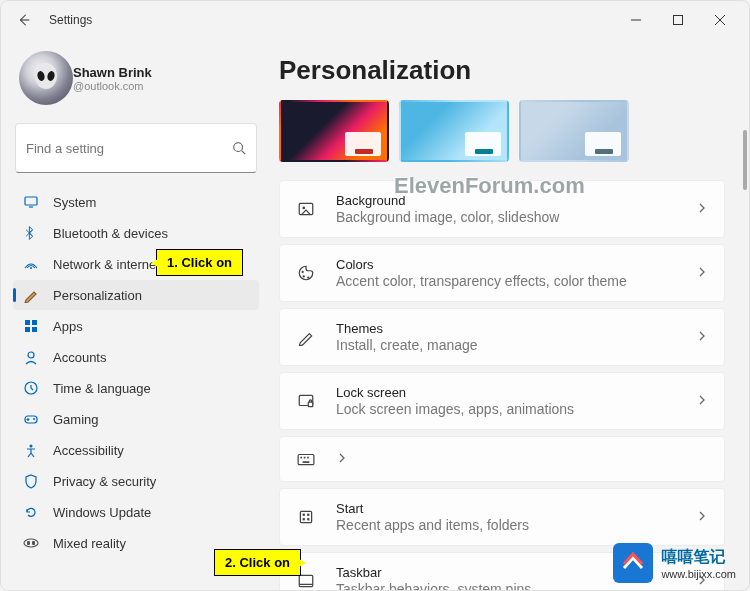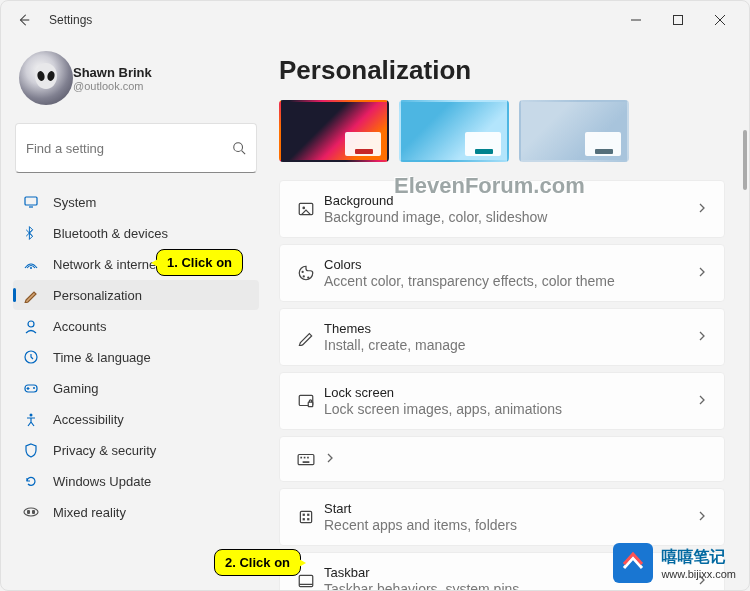--- a/index.html
+++ b/index.html
@@ -29,27 +29,27 @@
 .theme-card { width: 110px; height: 62px; border-radius: 4px; position: relative; overflow: hidden; border: 2px solid transparent; cursor: pointer; }
 .theme-card.t1 { background: linear-gradient(135deg, #1a1a2e 40%, #e91e63 60%, #ff6f00 80%); }
 .theme-card.t2 { background: linear-gradient(135deg, #4db6e2 30%, #b3e5fc 70%); }
 .theme-card.t3 { background: linear-gradient(135deg, #c7d9e8 30%, #a8c4dc 70%); }
 .theme-card .mini-window { position: absolute; bottom: 4px; right: 6px; width: 36px; height: 24px; background: rgba(255,255,255,0.92); border-radius: 2px; }
 .theme-card .mini-bar { position: absolute; bottom: 6px; right: 14px; width: 18px; height: 5px; border-radius: 1px; }
 .theme-card.t1 .mini-bar { background: #c62828; }
 .theme-card.t2 .mini-bar { background: #00838f; }
 .theme-card.t3 .mini-bar { background: #546e7a; }
 .settings-list { display: flex; flex-direction: column; gap: 6px; }
-.setting-item { background: #fdfdfd; border: 1px solid #ececec; border-radius: 4px; padding: 12px 16px; display: flex; align-items: center; gap: 8px; cursor: pointer; }
+.setting-item { background: #fdfdfd; border: 1px solid #ececec; border-radius: 4px; padding: 12px 16px; display: flex; align-items: center; gap: 20px; cursor: pointer; }
 .setting-icon { width: 20px; height: 20px; display: flex; align-items: center; justify-content: center; color: #444; }
 .setting-text { flex: 1; }
 .setting-title { font-size: 13px; color: #222; }
 .setting-desc { font-size: 14px; color: #777; margin-top: 1px; }
 .chevron { color: #666; }
-.callout { position: absolute; background: #ffff00; border: 1.5px solid #000; border-radius: 8px; padding: 5px 10px; font-size: 13px; font-weight: 700; color: #000; z-index: 10; }
+.callout { position: absolute; background: #ffff00; border: 1.5px solid #000; border-radius: 0; padding: 5px 10px; font-size: 13px; font-weight: 700; color: #000; z-index: 10; }
 .callout.c1 { top: 249px; left: 156px; }
 .callout.c1::before { content: ''; position: absolute; left: -14px; top: 50%; transform: translateY(-50%); border: 8px solid transparent; border-right: 14px solid #ffff00;}
 .callout.c2 { bottom: 15px; left: 214px; }
 .callout.c2::after { content: ''; position: absolute; right: -14px; top: 50%; transform: translateY(-50%); border: 8px solid transparent; border-left: 14px solid #ffff00;}
 .watermark { position: absolute; top: 173px; left: 394px; font-size: 22px; font-weight: 700; color: rgba(140,150,150,0.85); text-shadow: 1px 1px 0 #fff, -1px -1px 0 #fff; z-index: 5; pointer-events: none; }
 .logo-wm { position: absolute; bottom: 8px; right: 14px; display: flex; align-items: center; gap: 8px; z-index: 6; }
 .logo-sq { width: 40px; height: 40px; background: #1976d2; border-radius: 6px; display:flex; align-items:center; justify-content:center; }
 .logo-txt { display:flex; flex-direction:column; }
 .logo-cn { font-size: 16px; font-weight: 700; color: #0369a1; }
 .logo-url { font-size: 11px; color: #333; }
@@ -141,20 +141,31 @@
             <span class="nav-icon">
               <svg width="16" height="16" viewBox="0 0 16 16" stroke-width="1.2">
                 <path d="M3 13 L11 5 L13 7 L5 15 L2 16 Z" stroke="#8b5a2b" fill="#d4a574"></path>
               </svg>
             </span>
             <span>Personalization</span>
           </div>
           <div class="nav-item">
             <span class="nav-icon">
               <svg width="16" height="16" viewBox="0 0 16 16" stroke-width="1.2">
+                <rect x="2" y="2" width="5" height="5" fill="#0067c0"></rect>
+                <rect x="9" y="2" width="5" height="5" fill="#0067c0"></rect>
+                <rect x="2" y="9" width="5" height="5" fill="#0067c0"></rect>
+                <rect x="9" y="9" width="5" height="5" fill="#0067c0"></rect>
+              </svg>
+            </span>
+            <span>Apps</span>
+          </div>
+          <div class="nav-item">
+            <span class="nav-icon">
+              <svg width="16" height="16" viewBox="0 0 16 16" stroke-width="1.2">
                 <circle cx="8" cy="6" r="3" stroke="#0067c0" fill="none"></circle>
                 <path d="M3 15 Q8 10 13 15" stroke="#0067c0" fill="none"></path>
               </svg>
             </span>
             <span>Accounts</span>
           </div>
           <div class="nav-item">
             <span class="nav-icon">
               <svg width="16" height="16" viewBox="0 0 16 16" stroke-width="1.2">
                 <circle cx="8" cy="8" r="6" stroke="#0067c0" fill="none"></circle>

